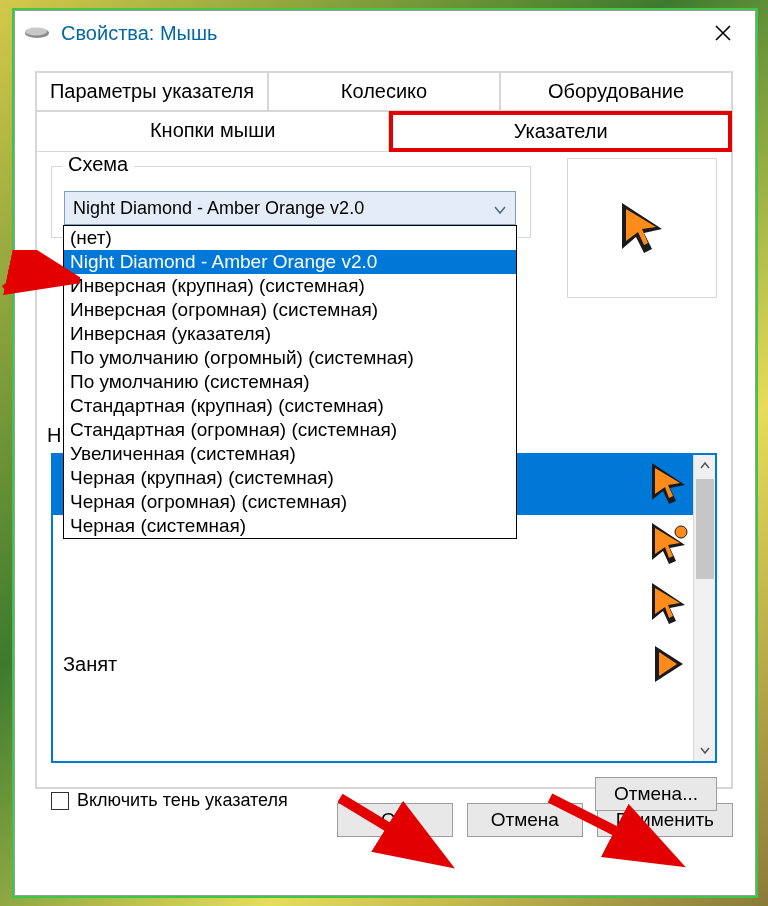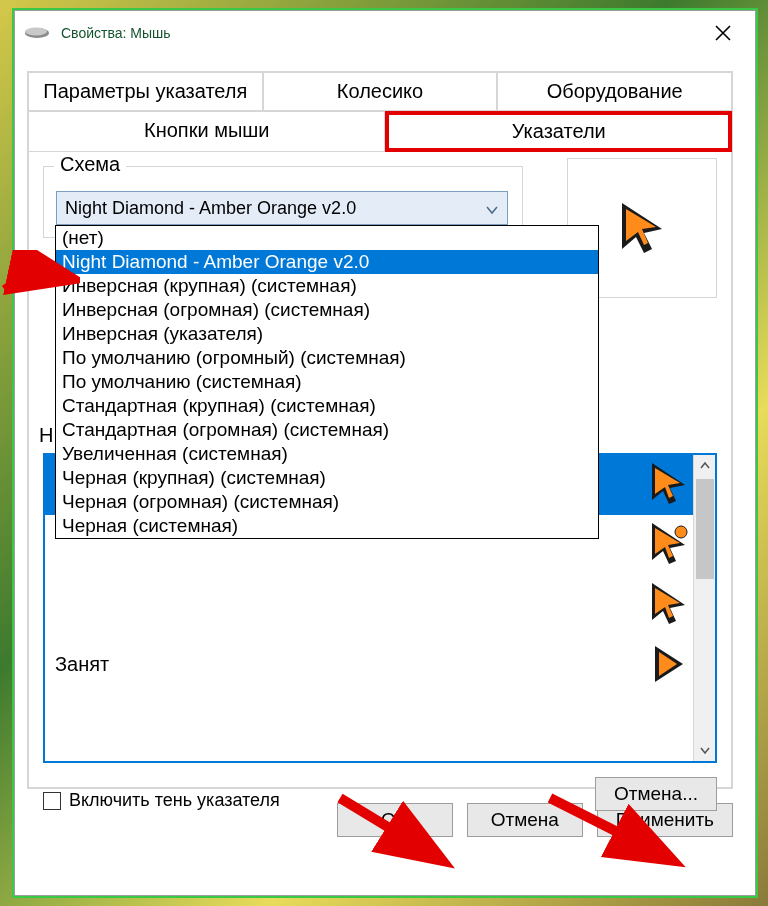--- a/index.html
+++ b/index.html
@@ -1,33 +1,33 @@
 <!DOCTYPE html>
 <html><head>
 <meta charset="utf-8">
 <style>
   * { box-sizing: border-box; margin: 0; padding: 0; font-family: "Segoe UI", Tahoma, sans-serif; font-size: 18px; }
   body { width: 768px; height: 906px; background: linear-gradient(135deg, #d4c84a 0%, #3d7a2e 40%, #e8dc5a 70%, #8a7a3a 100%); overflow: hidden; position: relative; }
   .window { position: absolute; left: 14px; top: 10px; width: 742px; height: 886px; background: #fff; border: 1px solid #9d9d9d; box-shadow: 0 0 0 2px #3ac847; }
   .titlebar { display: flex; align-items: center; height: 44px; padding: 0 8px; }
   .titlebar .icon-sys { width: 28px; height: 16px; margin-right: 10px; }
-  .titlebar .title { flex: 1; font-size: 14px; color: #14532d; }
+  .titlebar .title { flex: 1; font-size: 20px; color: #0369a1; }
   .titlebar .close { width: 48px; height: 40px; display: flex; align-items: center; justify-content: center; }
-  .dialog-body { padding: 16px 22px 14px 12px; }
+  .dialog-body { padding: 16px 22px 14px 20px; }
   .tabs { border: 1px solid #d6d6d6; position: relative; }
   .tabs-row { display: flex; }
   .tab { flex: 1; text-align: center; padding: 7px 0; border: 1px solid #d6d6d6; background: #fff; cursor: pointer; font-size: 20px; }
   .tab.active-outline { border: 4px solid #e20000; padding: 5px 0; }
   .content-area { border: 1px solid #d6d6d6; border-top: none; padding: 14px 14px 10px 14px; position: relative; height: 636px; }
   .fs { border: 1px solid #d6d6d6; position: relative; padding: 24px 12px 12px 12px; margin-bottom: 12px; }
   .fs-legend { position: absolute; top: -14px; left: 10px; background: #fff; padding: 0 6px; font-size: 20px; color: #000; }
   .fs-scheme { width: 480px; }
   .combo { position: relative; width: 452px; height: 34px; border: 1px solid #7a9fc0; background: #e4ecf7; display: flex; align-items: center; padding: 0 8px; font-size: 19px; color: #000; }
   .combo .chev { position: absolute; right: 8px; top: 9px; }
-  .dropdown { position: absolute; left: 11px; top: 58px; width: 544px; border: 1px solid #000; background: #fff; z-index: 20; }
+  .dropdown { position: absolute; left: 11px; top: 58px; width: 454px; border: 1px solid #000; background: #fff; z-index: 20; }
   .dropdown .opt { padding: 1px 6px; font-size: 19px; color: #000; white-space: nowrap; overflow: hidden; }
   .dropdown .opt.sel { background: #0078d7; color: #fff; }
   .fs-custom { margin-top: 8px; }
   .fs-custom .partial-label { font-size: 20px; position: relative; left: -4px; top: -6px; }
   .cursor-list { position: relative; border: 2px solid #0078d7; height: 310px; overflow: hidden; }
   .cursor-list .row { display: flex; align-items: center; height: 60px; border-bottom: 1px dotted transparent; padding: 0 10px; }
   .cursor-list .row.sel { background: #0078d7; color: #fff; }
   .cursor-list .row .lbl { flex: 1; font-size: 20px; }
   .cursor-list .row .prev { width: 50px; height: 50px; margin-right: 8px; }
   .cursor-list .scrollbar { position: absolute; right: 0; top: 0; width: 22px; height: 100%; background: #f0f0f0; border-left: 1px solid #d6d6d6; }

